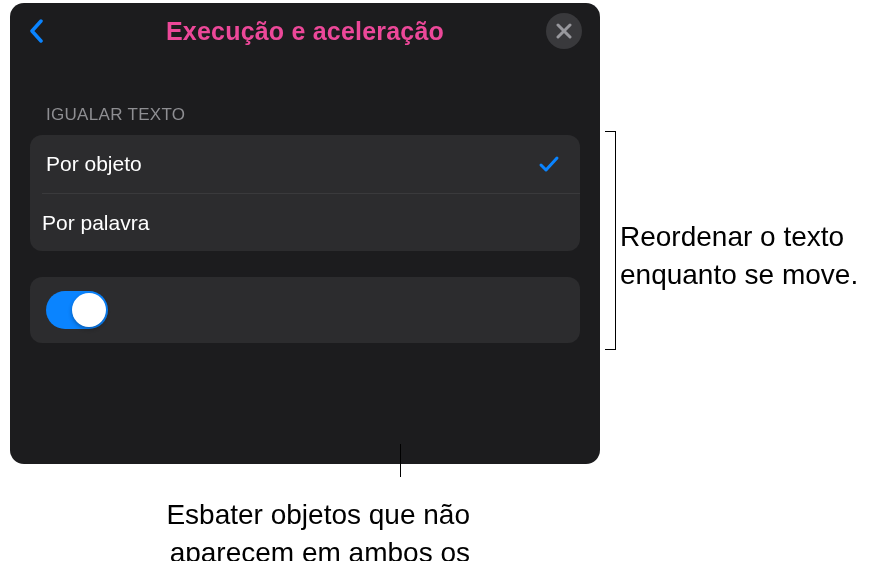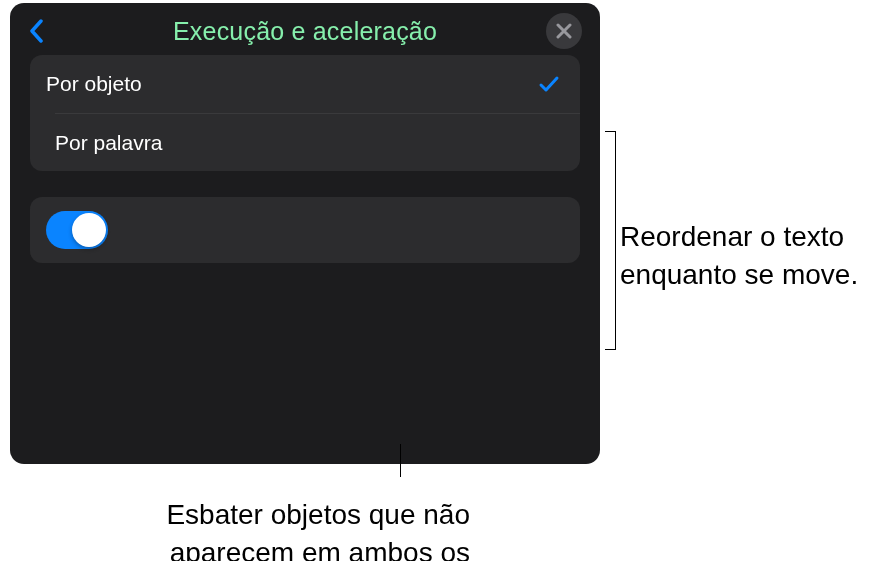--- a/index.html
+++ b/index.html
@@ -40,23 +40,23 @@
     .back-button {
       width: 16px;
       height: 24px;
       display: flex;
       align-items: center;
       justify-content: center;
       cursor: pointer;
     }
     
     .panel-title {
-      color: #86efac;
+      color: #ec4899;
       font-size: 25px;
-      font-weight: 400;
+      font-weight: 700;
       letter-spacing: 0.2px;
       position: absolute;
       left: 50%;
       transform: translateX(-50%);
     }
     
     .close-button {
       width: 36px;
       height: 36px;
       border-radius: 50%;
@@ -86,21 +86,21 @@
       display: flex;
       align-items: center;
       justify-content: space-between;
       padding: 16px 16px 16px 16px;
       cursor: pointer;
       min-height: 58px;
     }
     
     .list-item + .list-item {
       border-top: 1px solid #3a3a3c;
-      margin-left: 25px;
+      margin-left: 12px;
       margin-right: 0;
       padding-left: 0;
     }
     
     .list-item-label {
       color: #ffffff;
       font-size: 21px;
       font-weight: 400;
     }
     
@@ -223,20 +223,21 @@
       </svg>
     </div>
     <div class="panel-title">Execução e aceleração</div>
     <div class="close-button">
       <svg width="16" height="16" viewBox="0 0 16 16">
         <path d="M2 2 L14 14 M14 2 L2 14" stroke="#98989d" stroke-width="3" stroke-linecap="round"></path>
       </svg>
     </div>
   </div>
 
+  <div class="section-header">Igualar texto</div>
 
   <div class="list-group">
     <div class="list-item">
       <span class="list-item-label">Por objeto</span>
       <span class="checkmark">
         <svg width="22" height="22" viewBox="0 0 22 22">
           <path d="M3 12 L8 17 L19 5" stroke="#0a84ff" stroke-width="3" fill="none" stroke-linecap="round" stroke-linejoin="round"></path>
         </svg>
       </span>
     </div>

